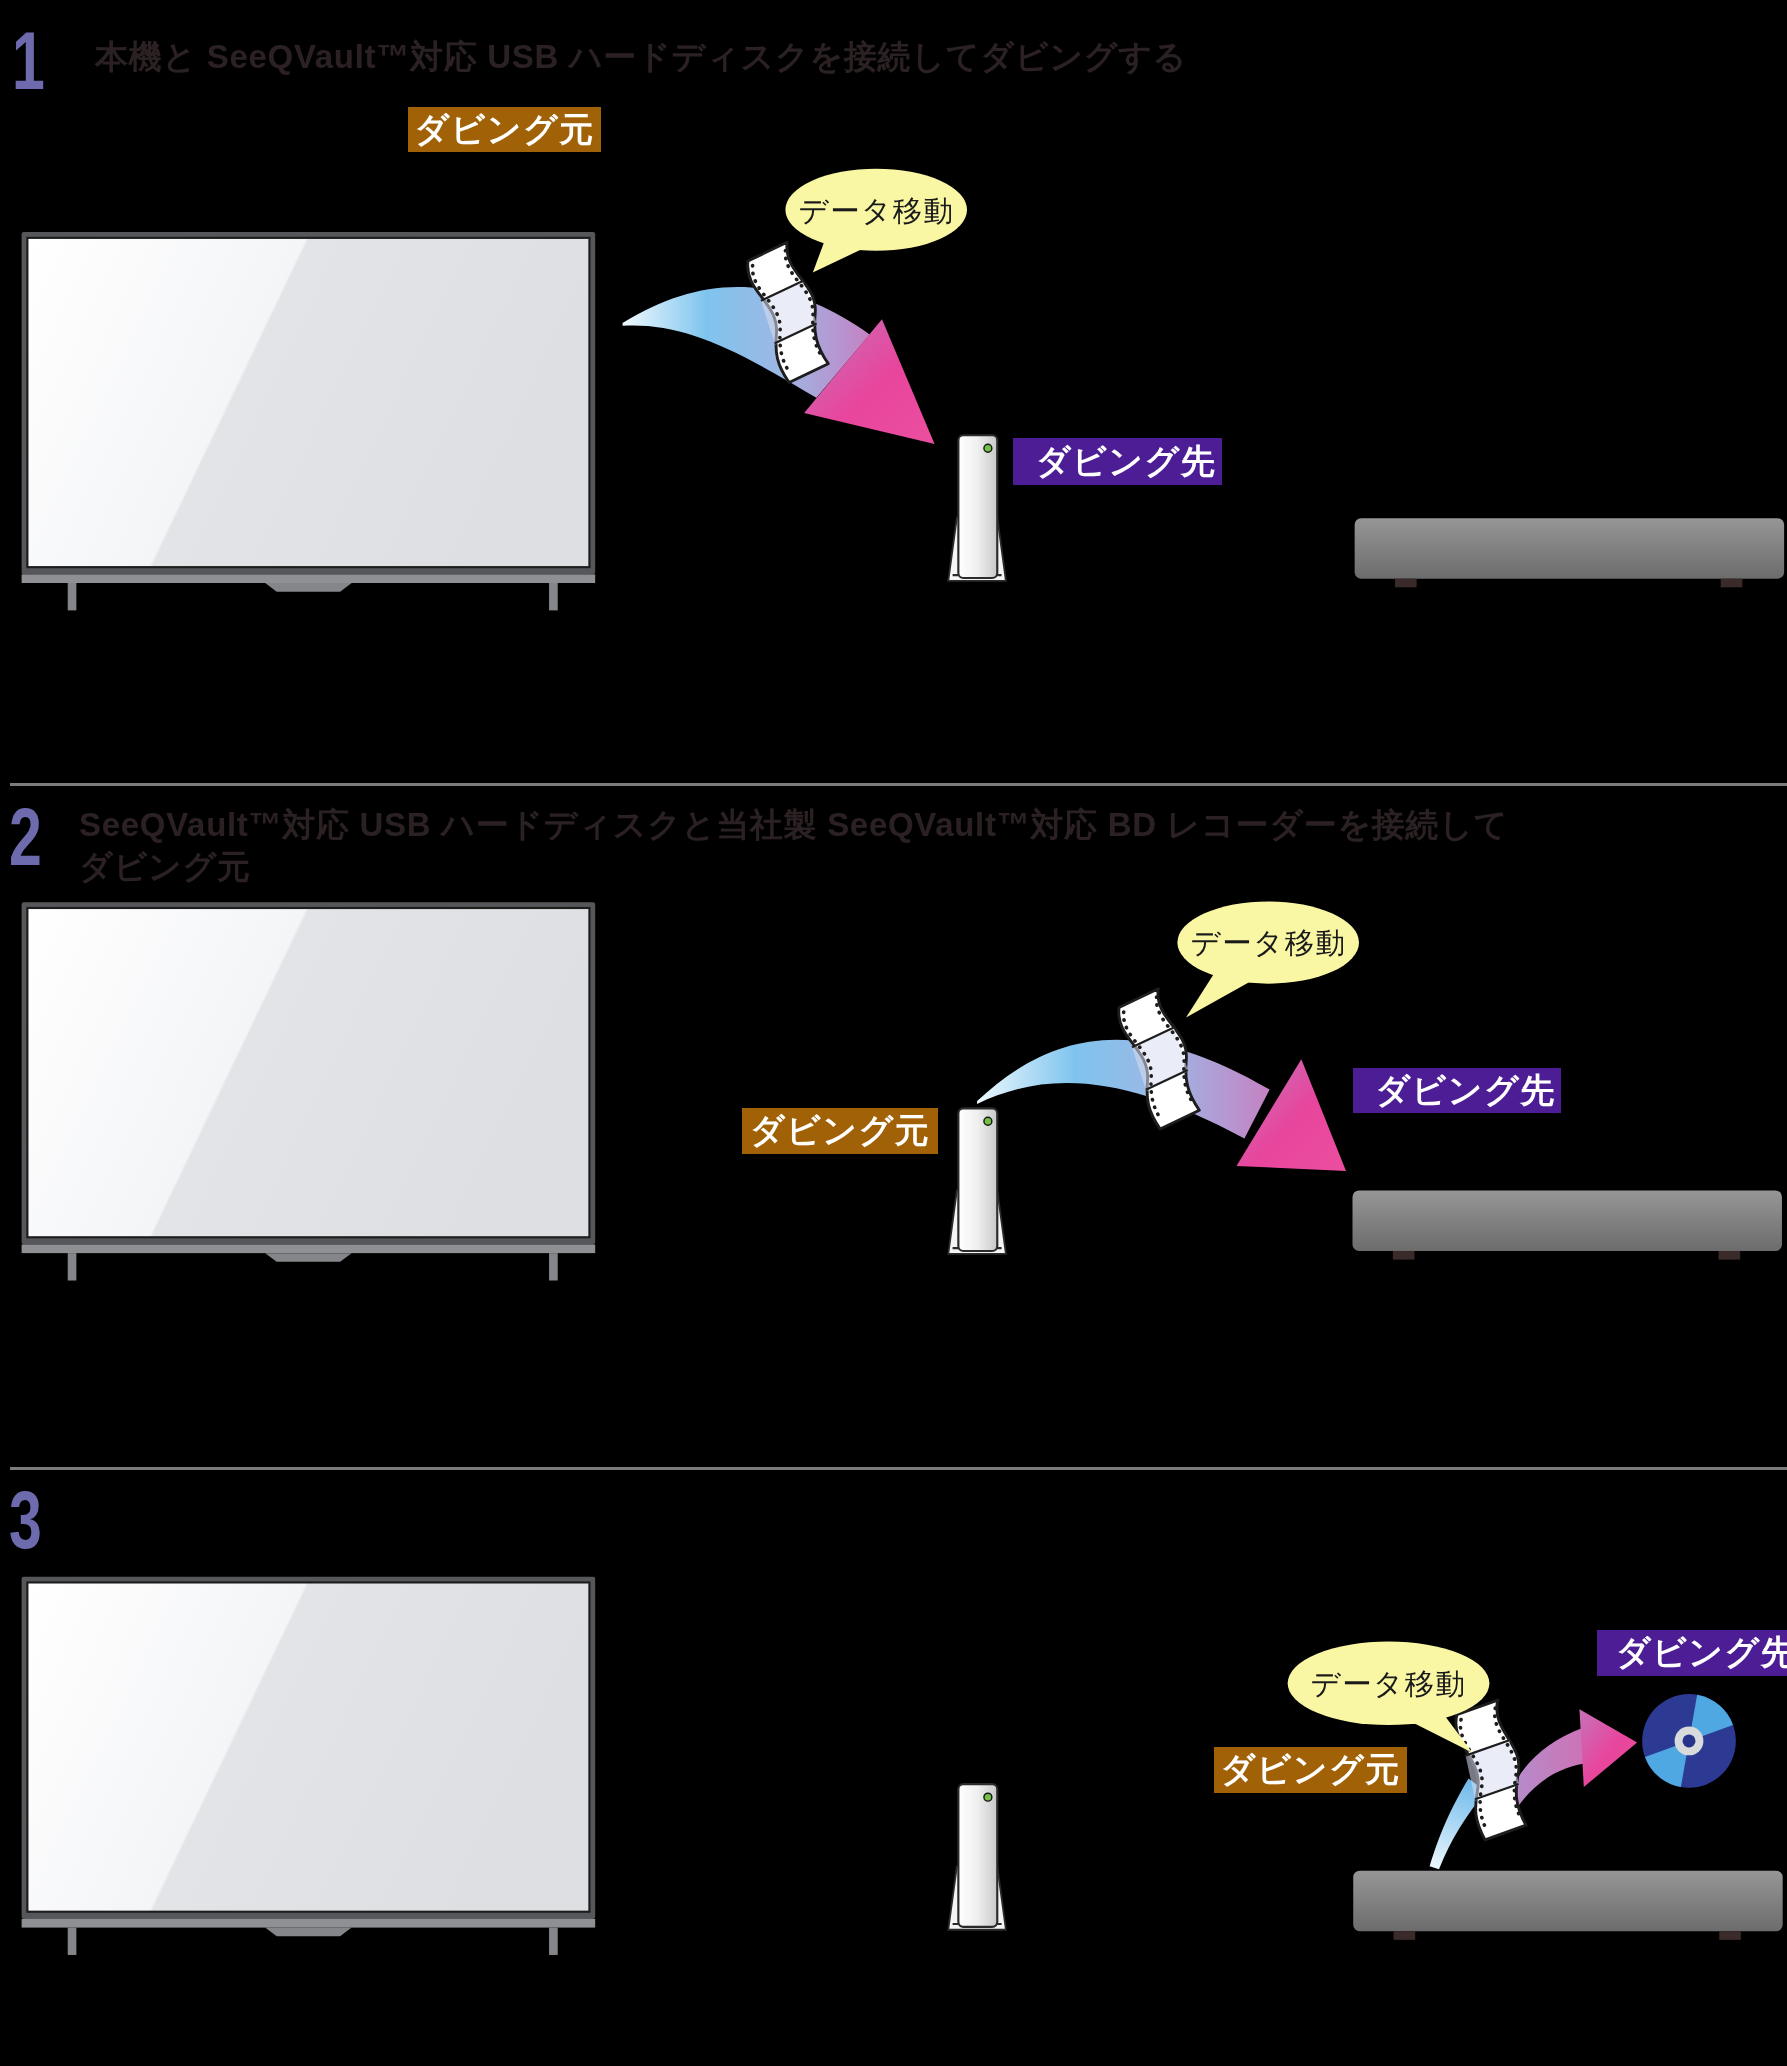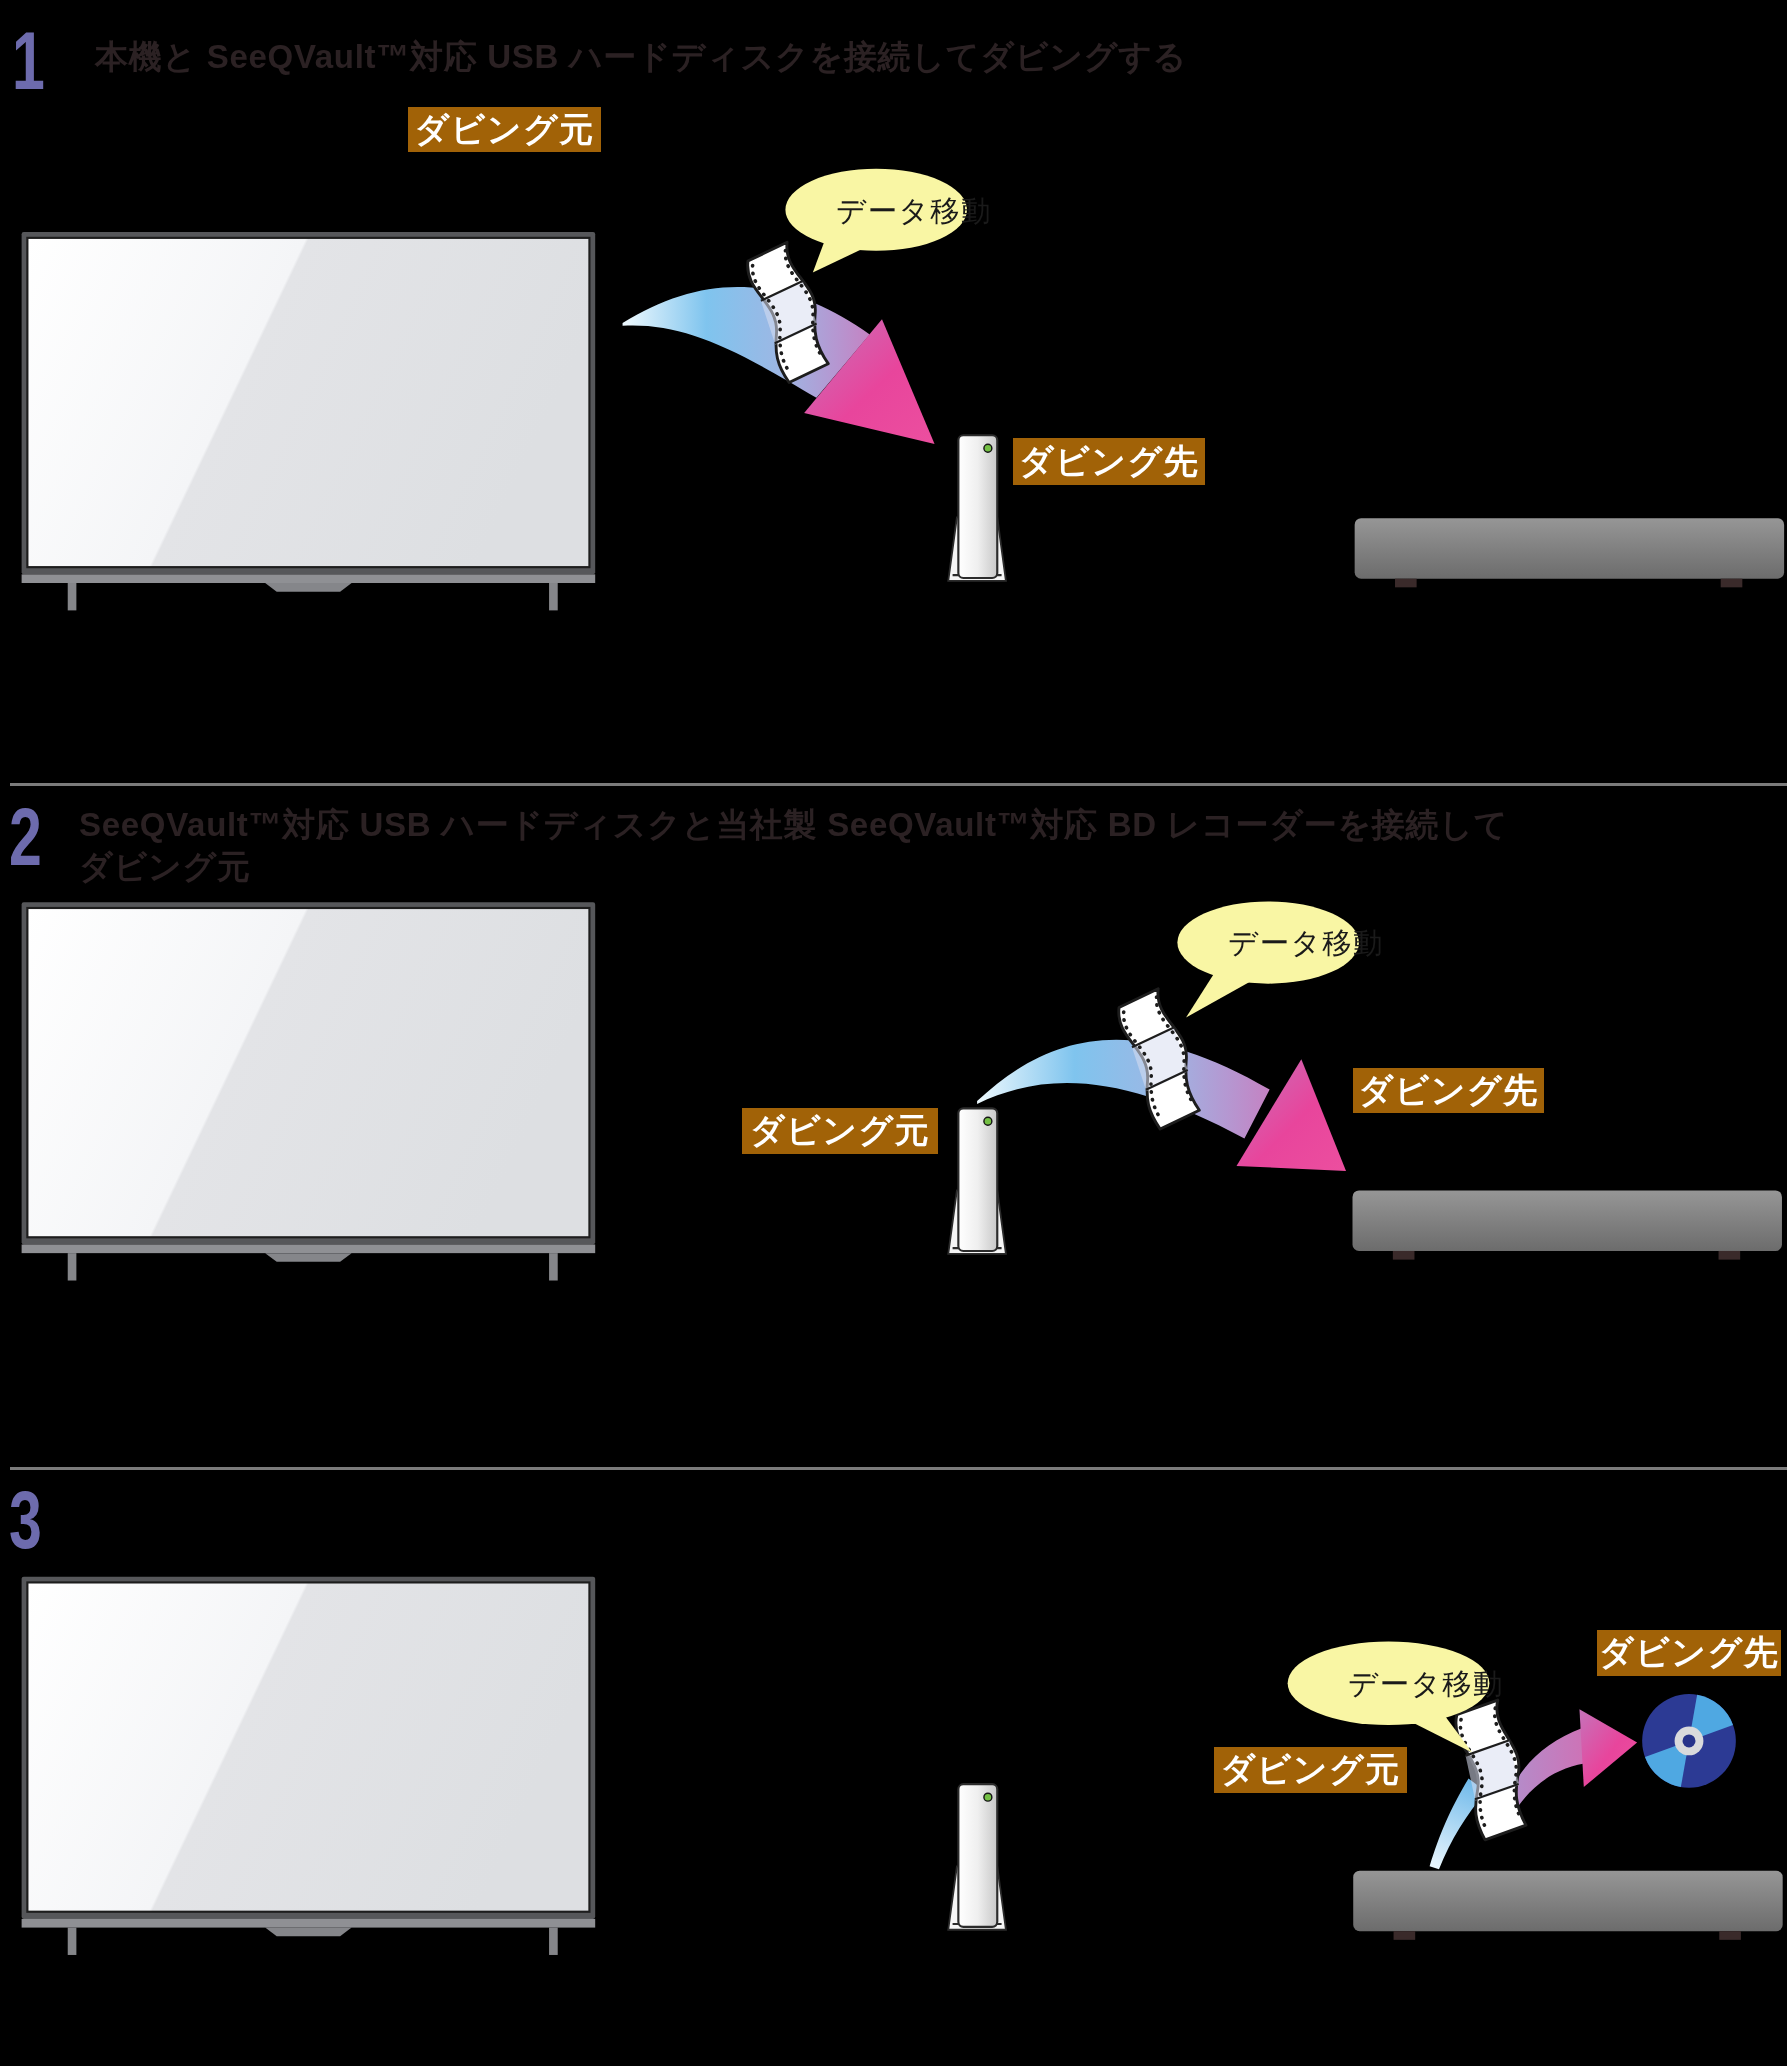--- a/index.html
+++ b/index.html
@@ -12,23 +12,23 @@
   .step-num{
     color:#6d6bad;font-size:82px;line-height:62px;font-weight:700;
     transform:scaleX(.72);transform-origin:0 0;
   }
   .heading{color:#2b2123;font-size:33px;line-height:43px;font-weight:700;letter-spacing:0.7px;}
   .lbl{
     position:absolute;display:flex;align-items:center;justify-content:center;
     color:#ffffff;font-size:34px;font-weight:700;letter-spacing:1.4px;
   }
   .lbl.src{background:#a16207;}
-  .lbl.dst{background:#a16207;}
+  .lbl.dst{background:#4c1d95;padding-left:17px;}
   .bub-txt{
-    position:absolute;width:231px;text-align:right;color:#1a1a1a;
+    position:absolute;width:231px;text-align:center;color:#1a1a1a;
     font-size:29.5px;line-height:32px;font-weight:500;letter-spacing:1.4px;
   }
   .divider{position:absolute;left:10px;width:1777px;height:2.9px;background:#7b7b7b;}
 </style>
 </head>
 <body>
 
 <div class="canvas">
 
   <svg class="art" viewBox="0 0 2480 2867" aria-hidden="true">

